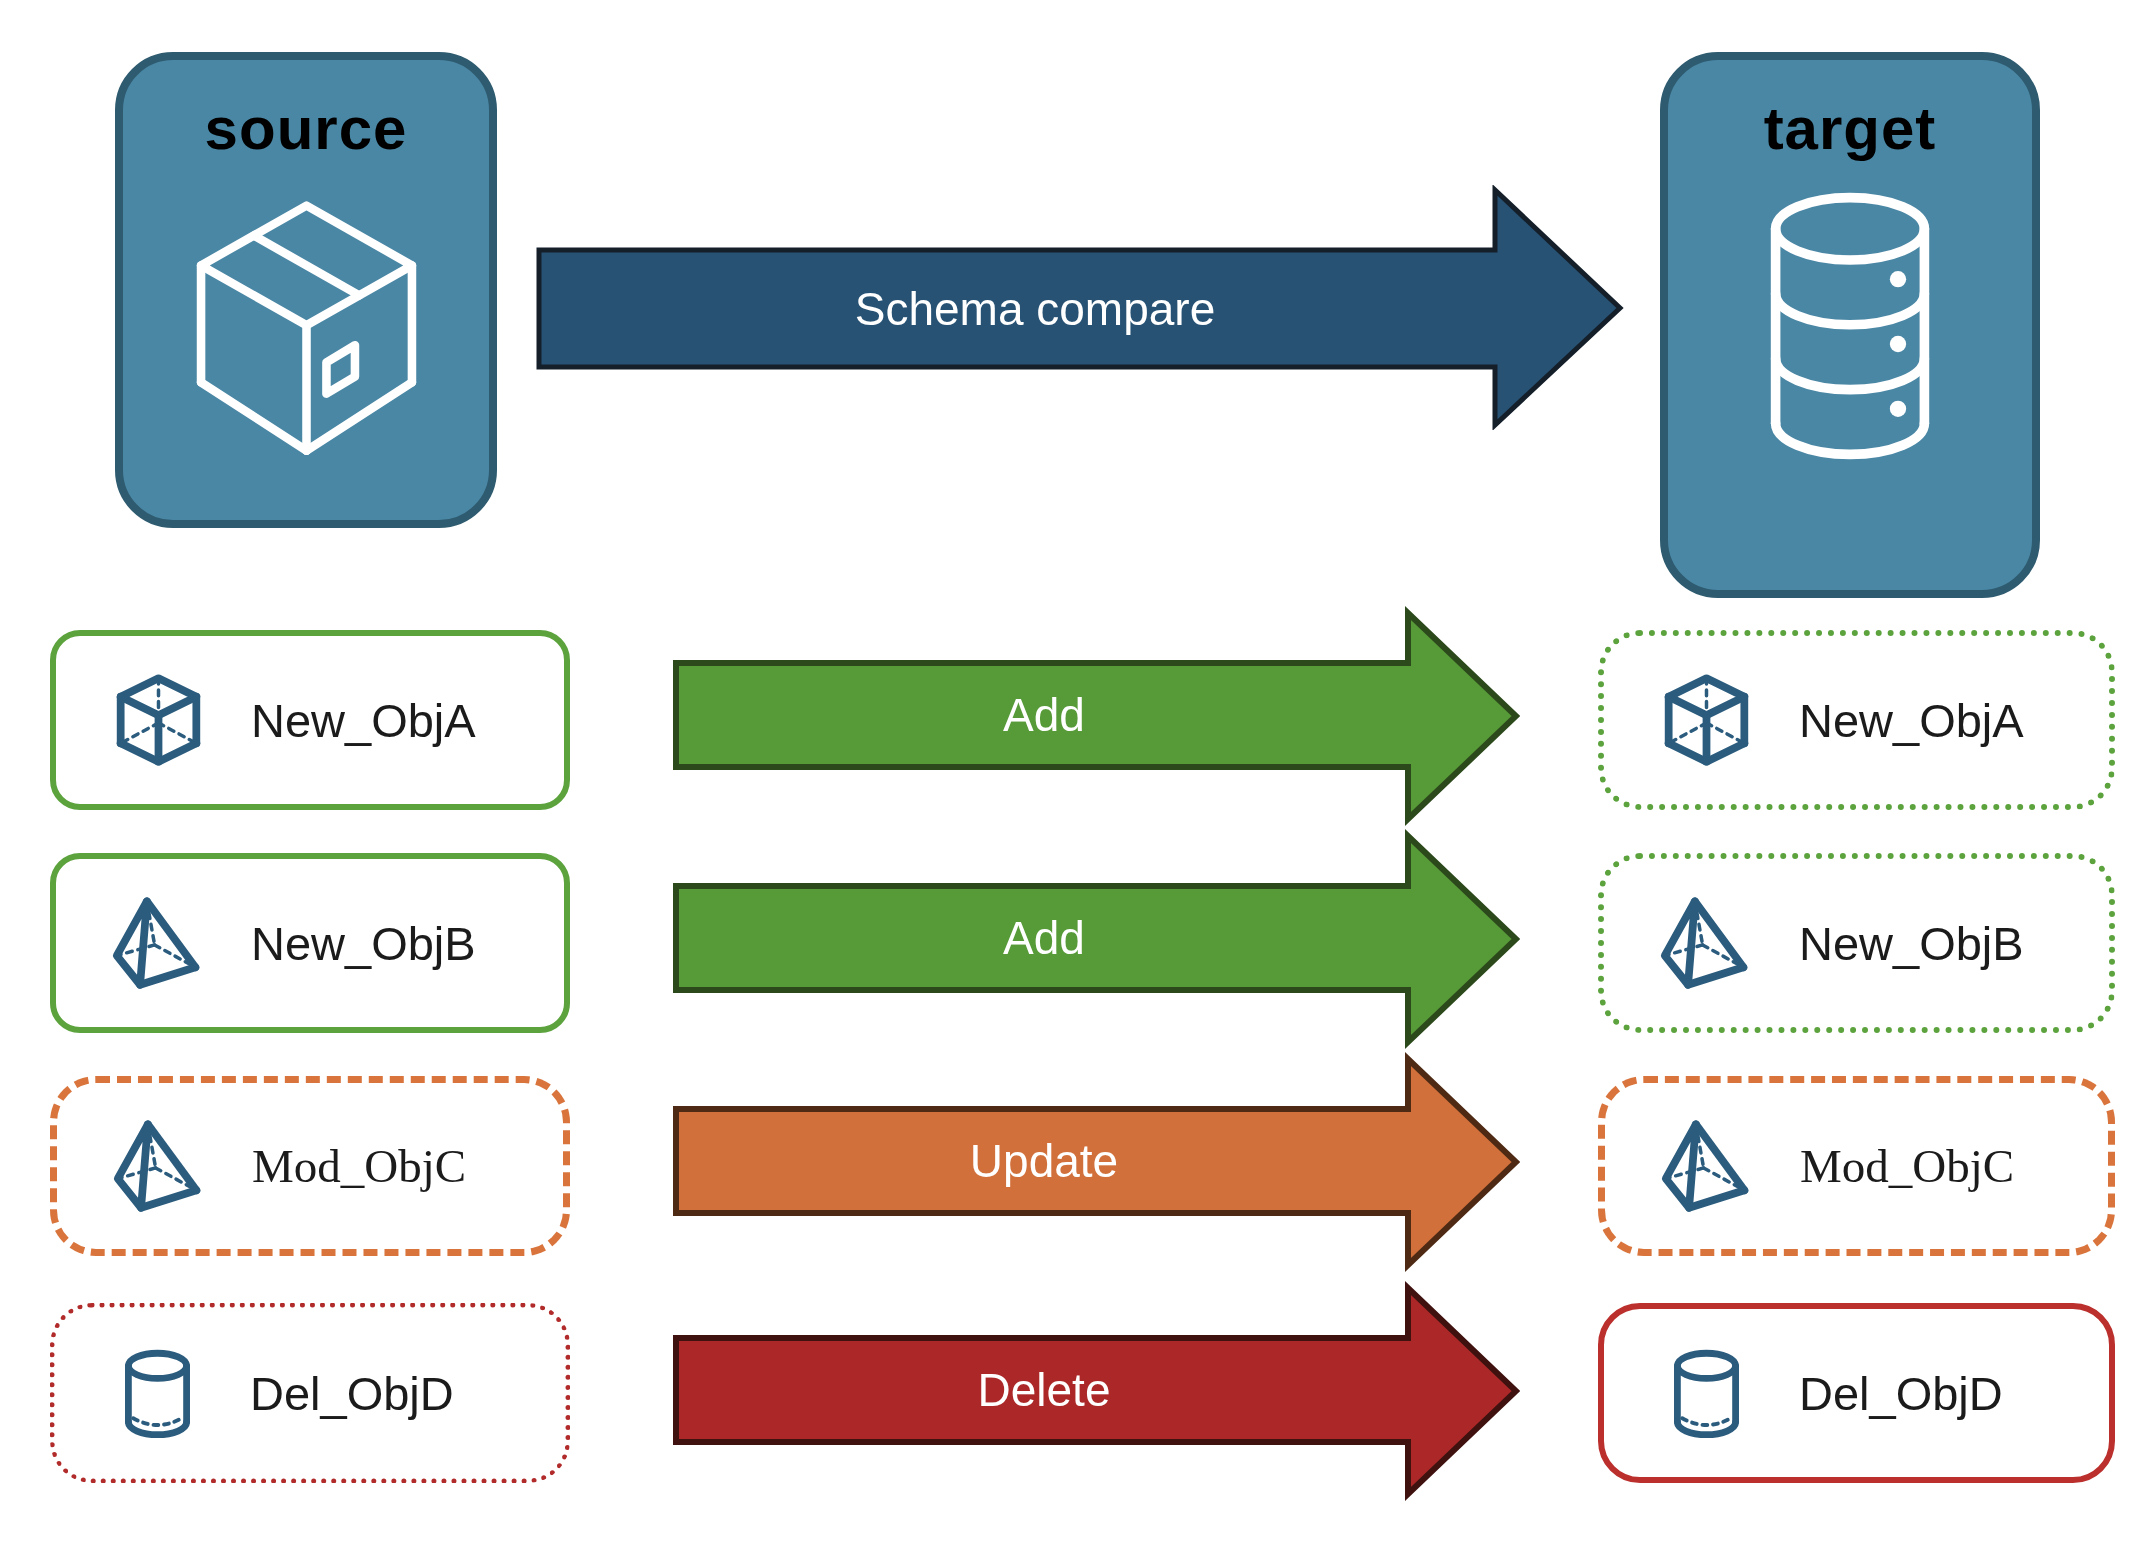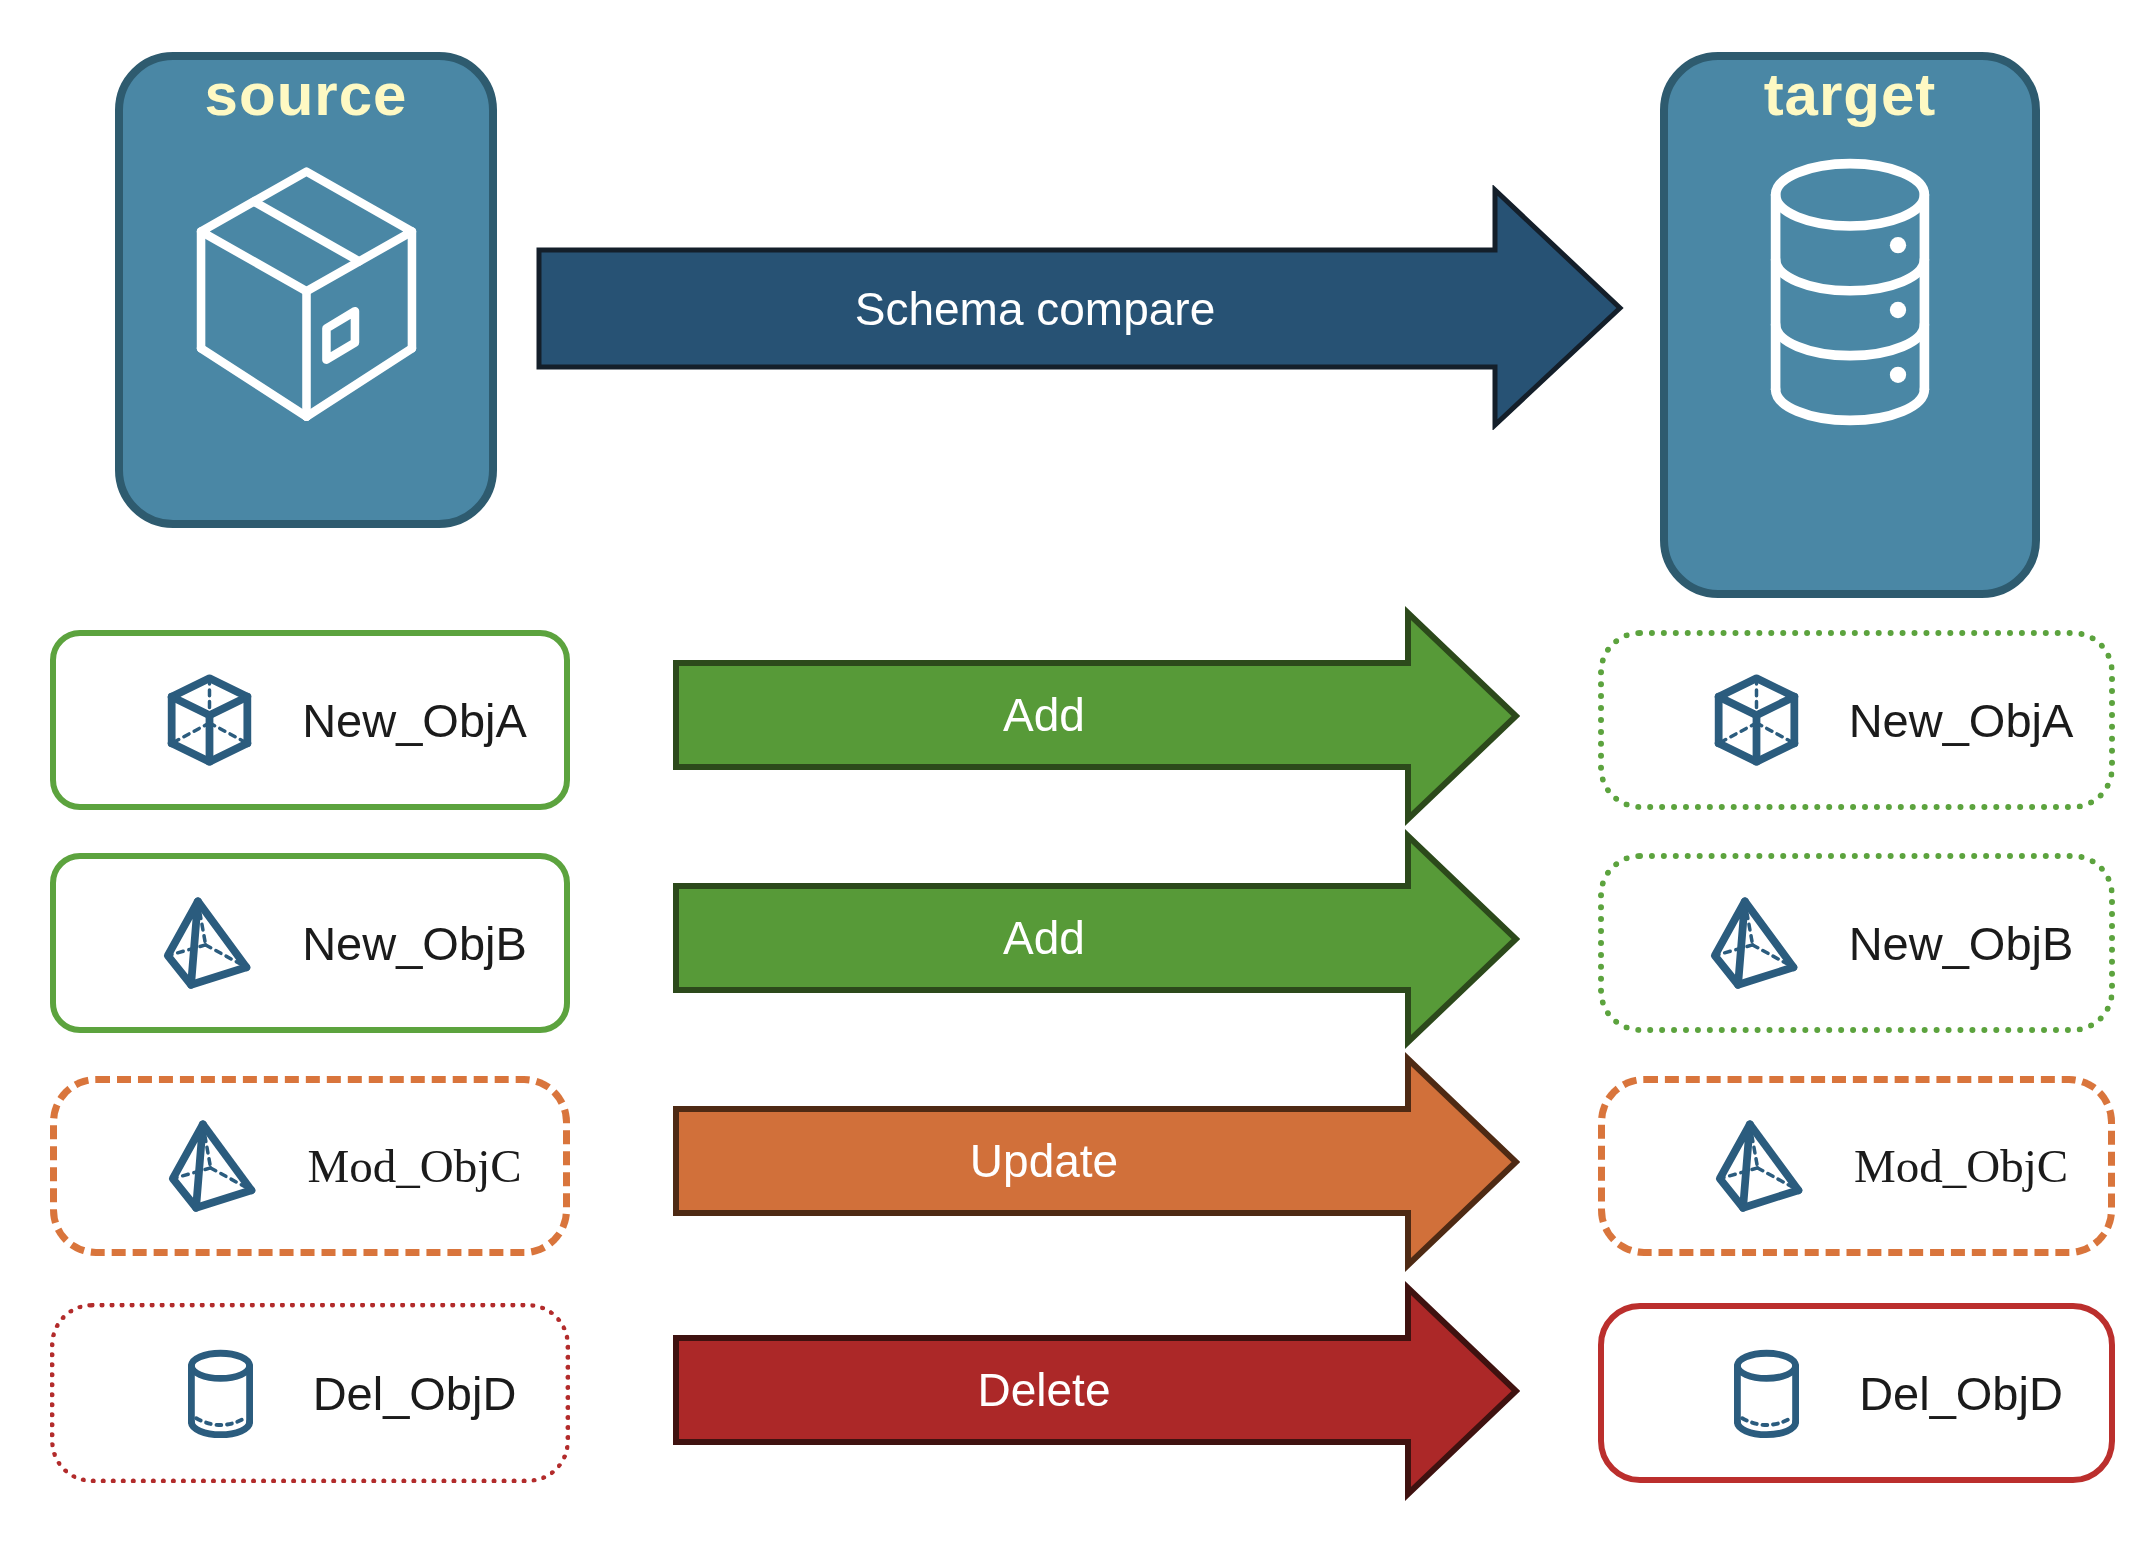--- a/index.html
+++ b/index.html
@@ -13,23 +13,24 @@
   
   .badge{
     position:absolute;
     box-sizing:border-box;
     background:#4A87A5;
     border:8px solid #2E5B6F;
     border-radius:58px;
     text-align:center;
   }
   .badge-label{
+    margin-top:34px;
     font-size:60px;
     font-weight:bold;
-    color:#fef9c3;
+    color:#000000;
     letter-spacing:1px;
   }
   .badge svg{display:block;margin:18px auto 0 auto;}
   
   .block-arrow{position:absolute;}
   .arrow-navy  polygon{fill:#275274;stroke:#141F2A;stroke-width:5;stroke-linejoin:miter;}
   .arrow-green polygon{fill:#579A38;stroke:#2C491B;stroke-width:6;}
   .arrow-orange polygon{fill:#D1703A;stroke:#4E2A14;stroke-width:6;}
   .arrow-red   polygon{fill:#AC2828;stroke:#3F1210;stroke-width:6;}
   .block-arrow text{
@@ -38,23 +39,22 @@
     text-anchor:middle;
   }
   
   .obj-box{
     position:absolute;
     box-sizing:border-box;
     width:520px;height:180px;
     background:#ffffff;
     display:flex;
     align-items:center;
-    padding-left:68px;
+    padding-left:54px;
     gap:44px;
-    justify-content:center;
   }
   .obj-box .obj-label{
     font-size:47px;
     color:#1b1b1b;
   }
   .b-green-solid {border:6px solid  #5CA33E;border-radius:30px;}
   .b-green-dotted{border:6px dotted #5CA33E;border-radius:42px;}
   .b-orange-dashed{border:7px dashed #D9753C;border-radius:46px;font-family:Liberation Serif, serif;}
   .b-red-dotted  {border:5px dotted #B22B2B;border-radius:42px;}
   .b-red-solid   {border:6px solid  #BB2F2D;border-radius:42px;}

